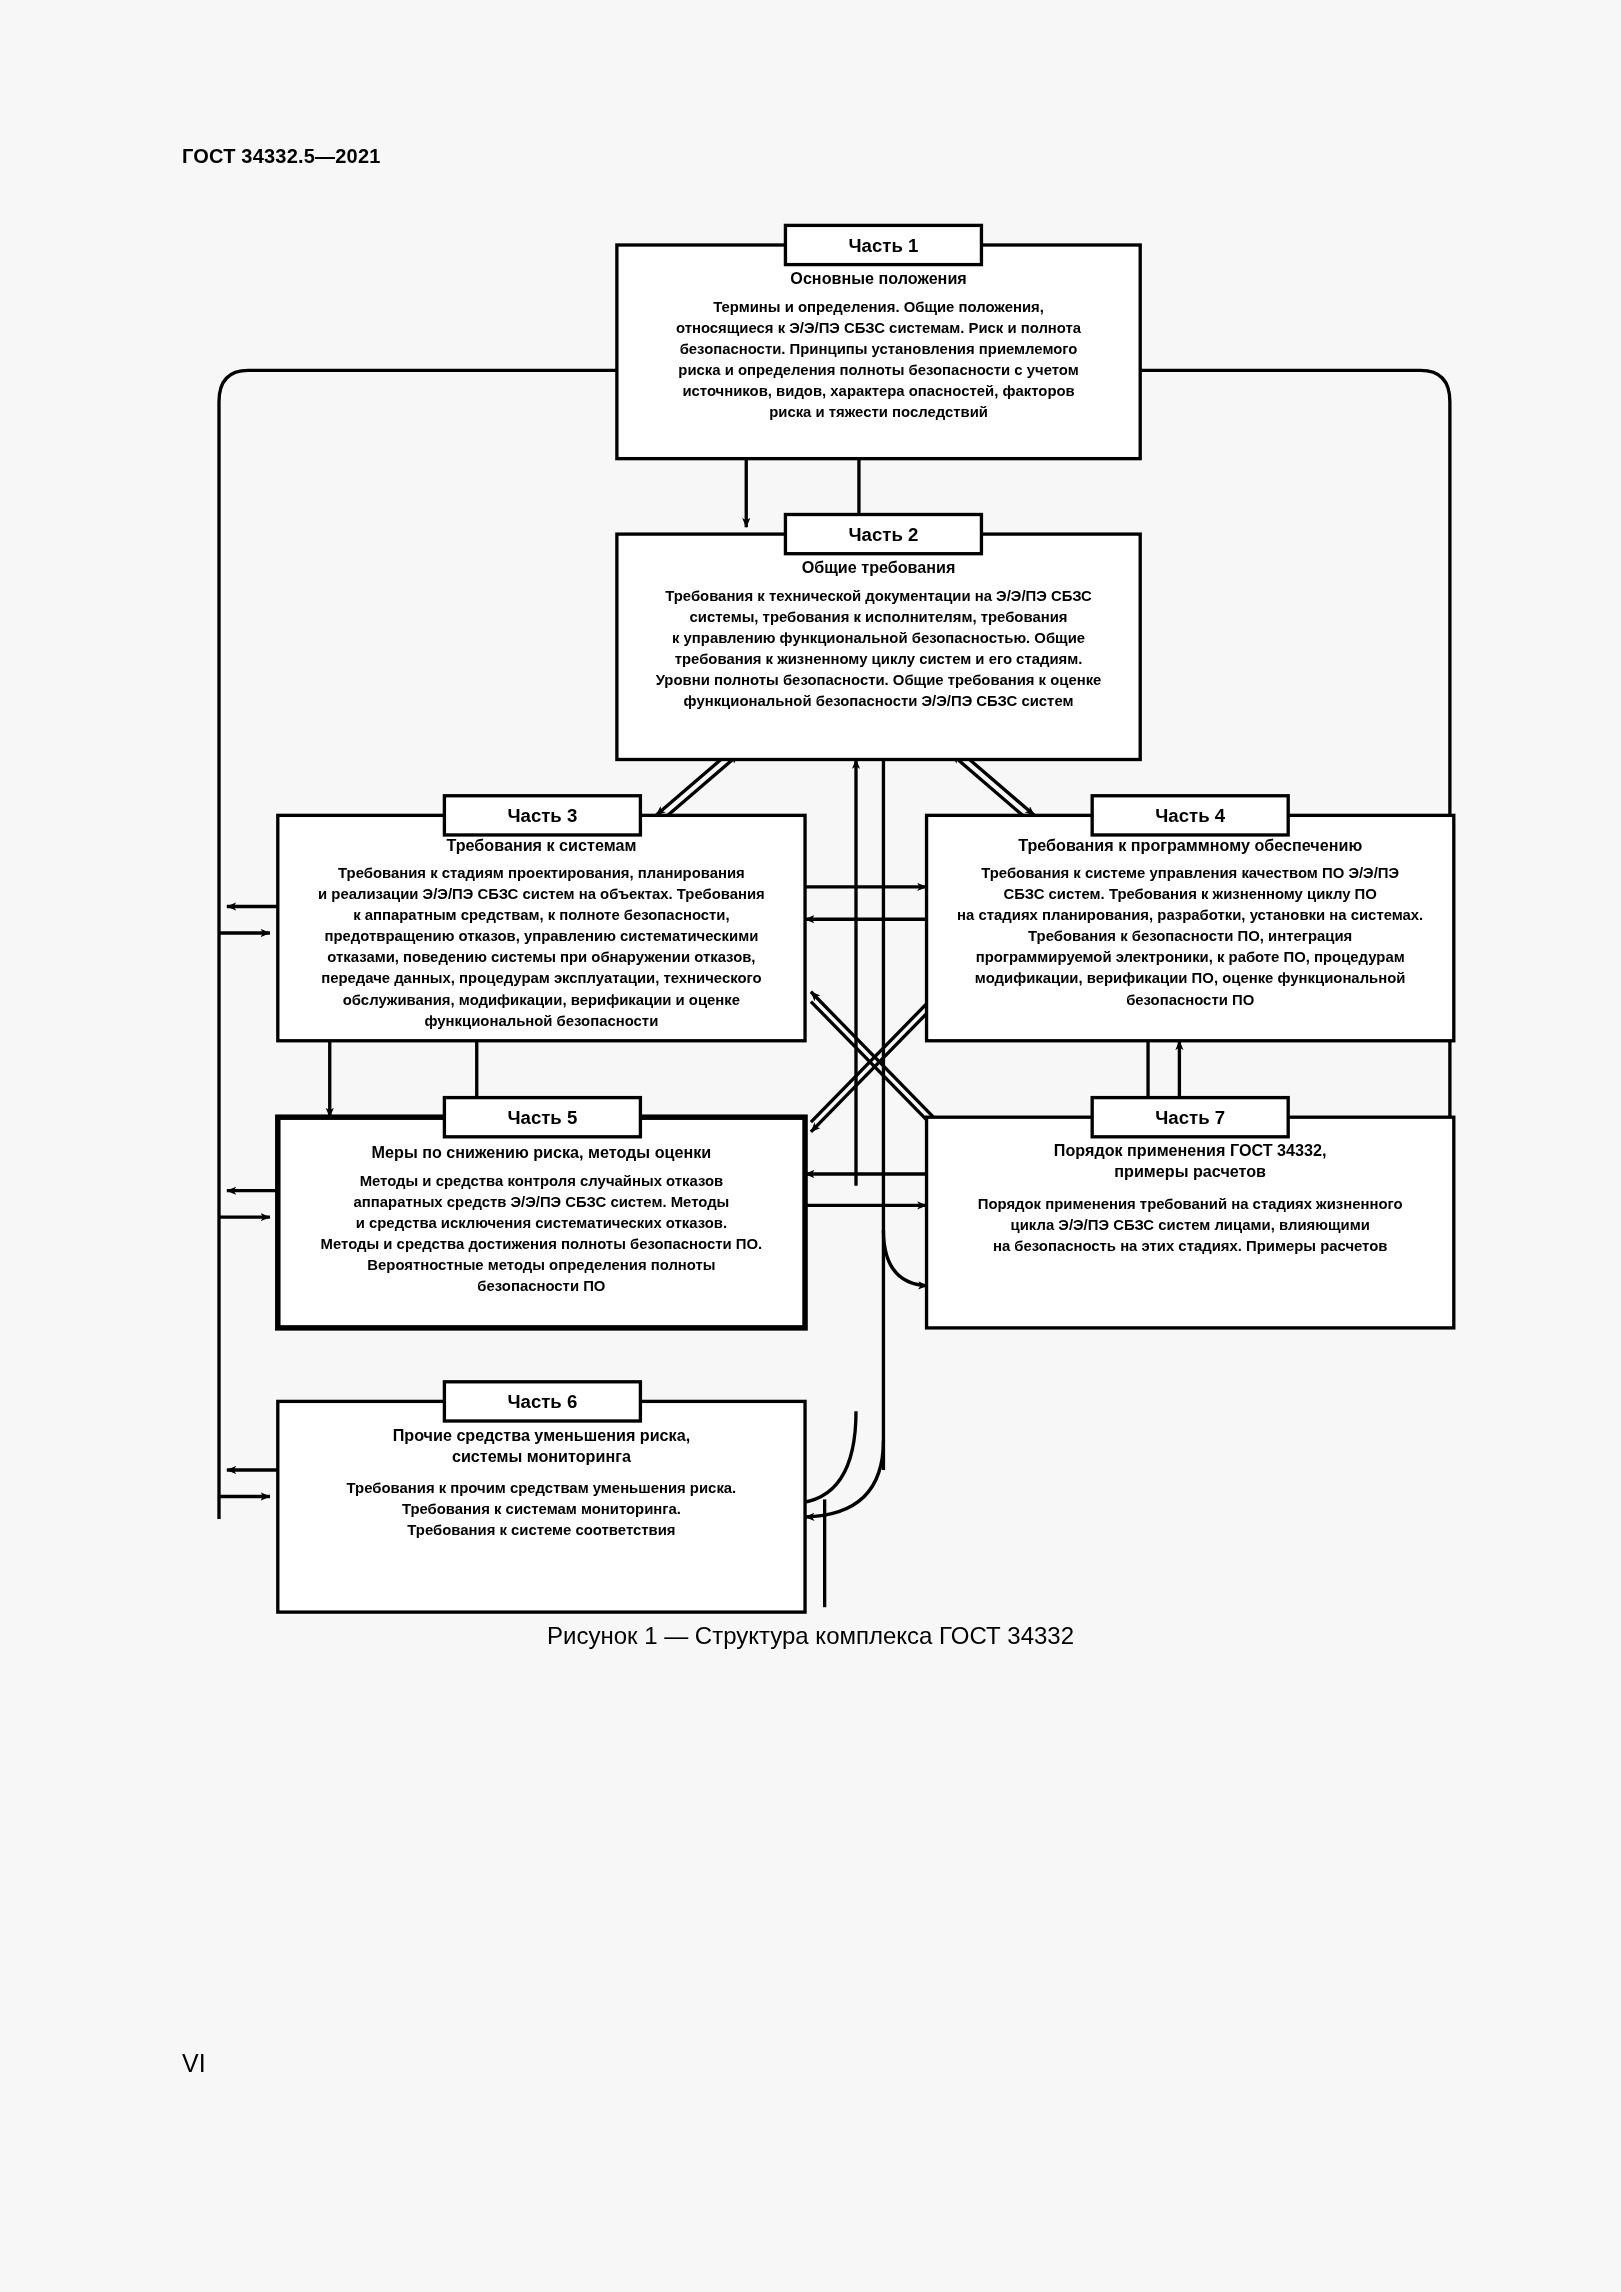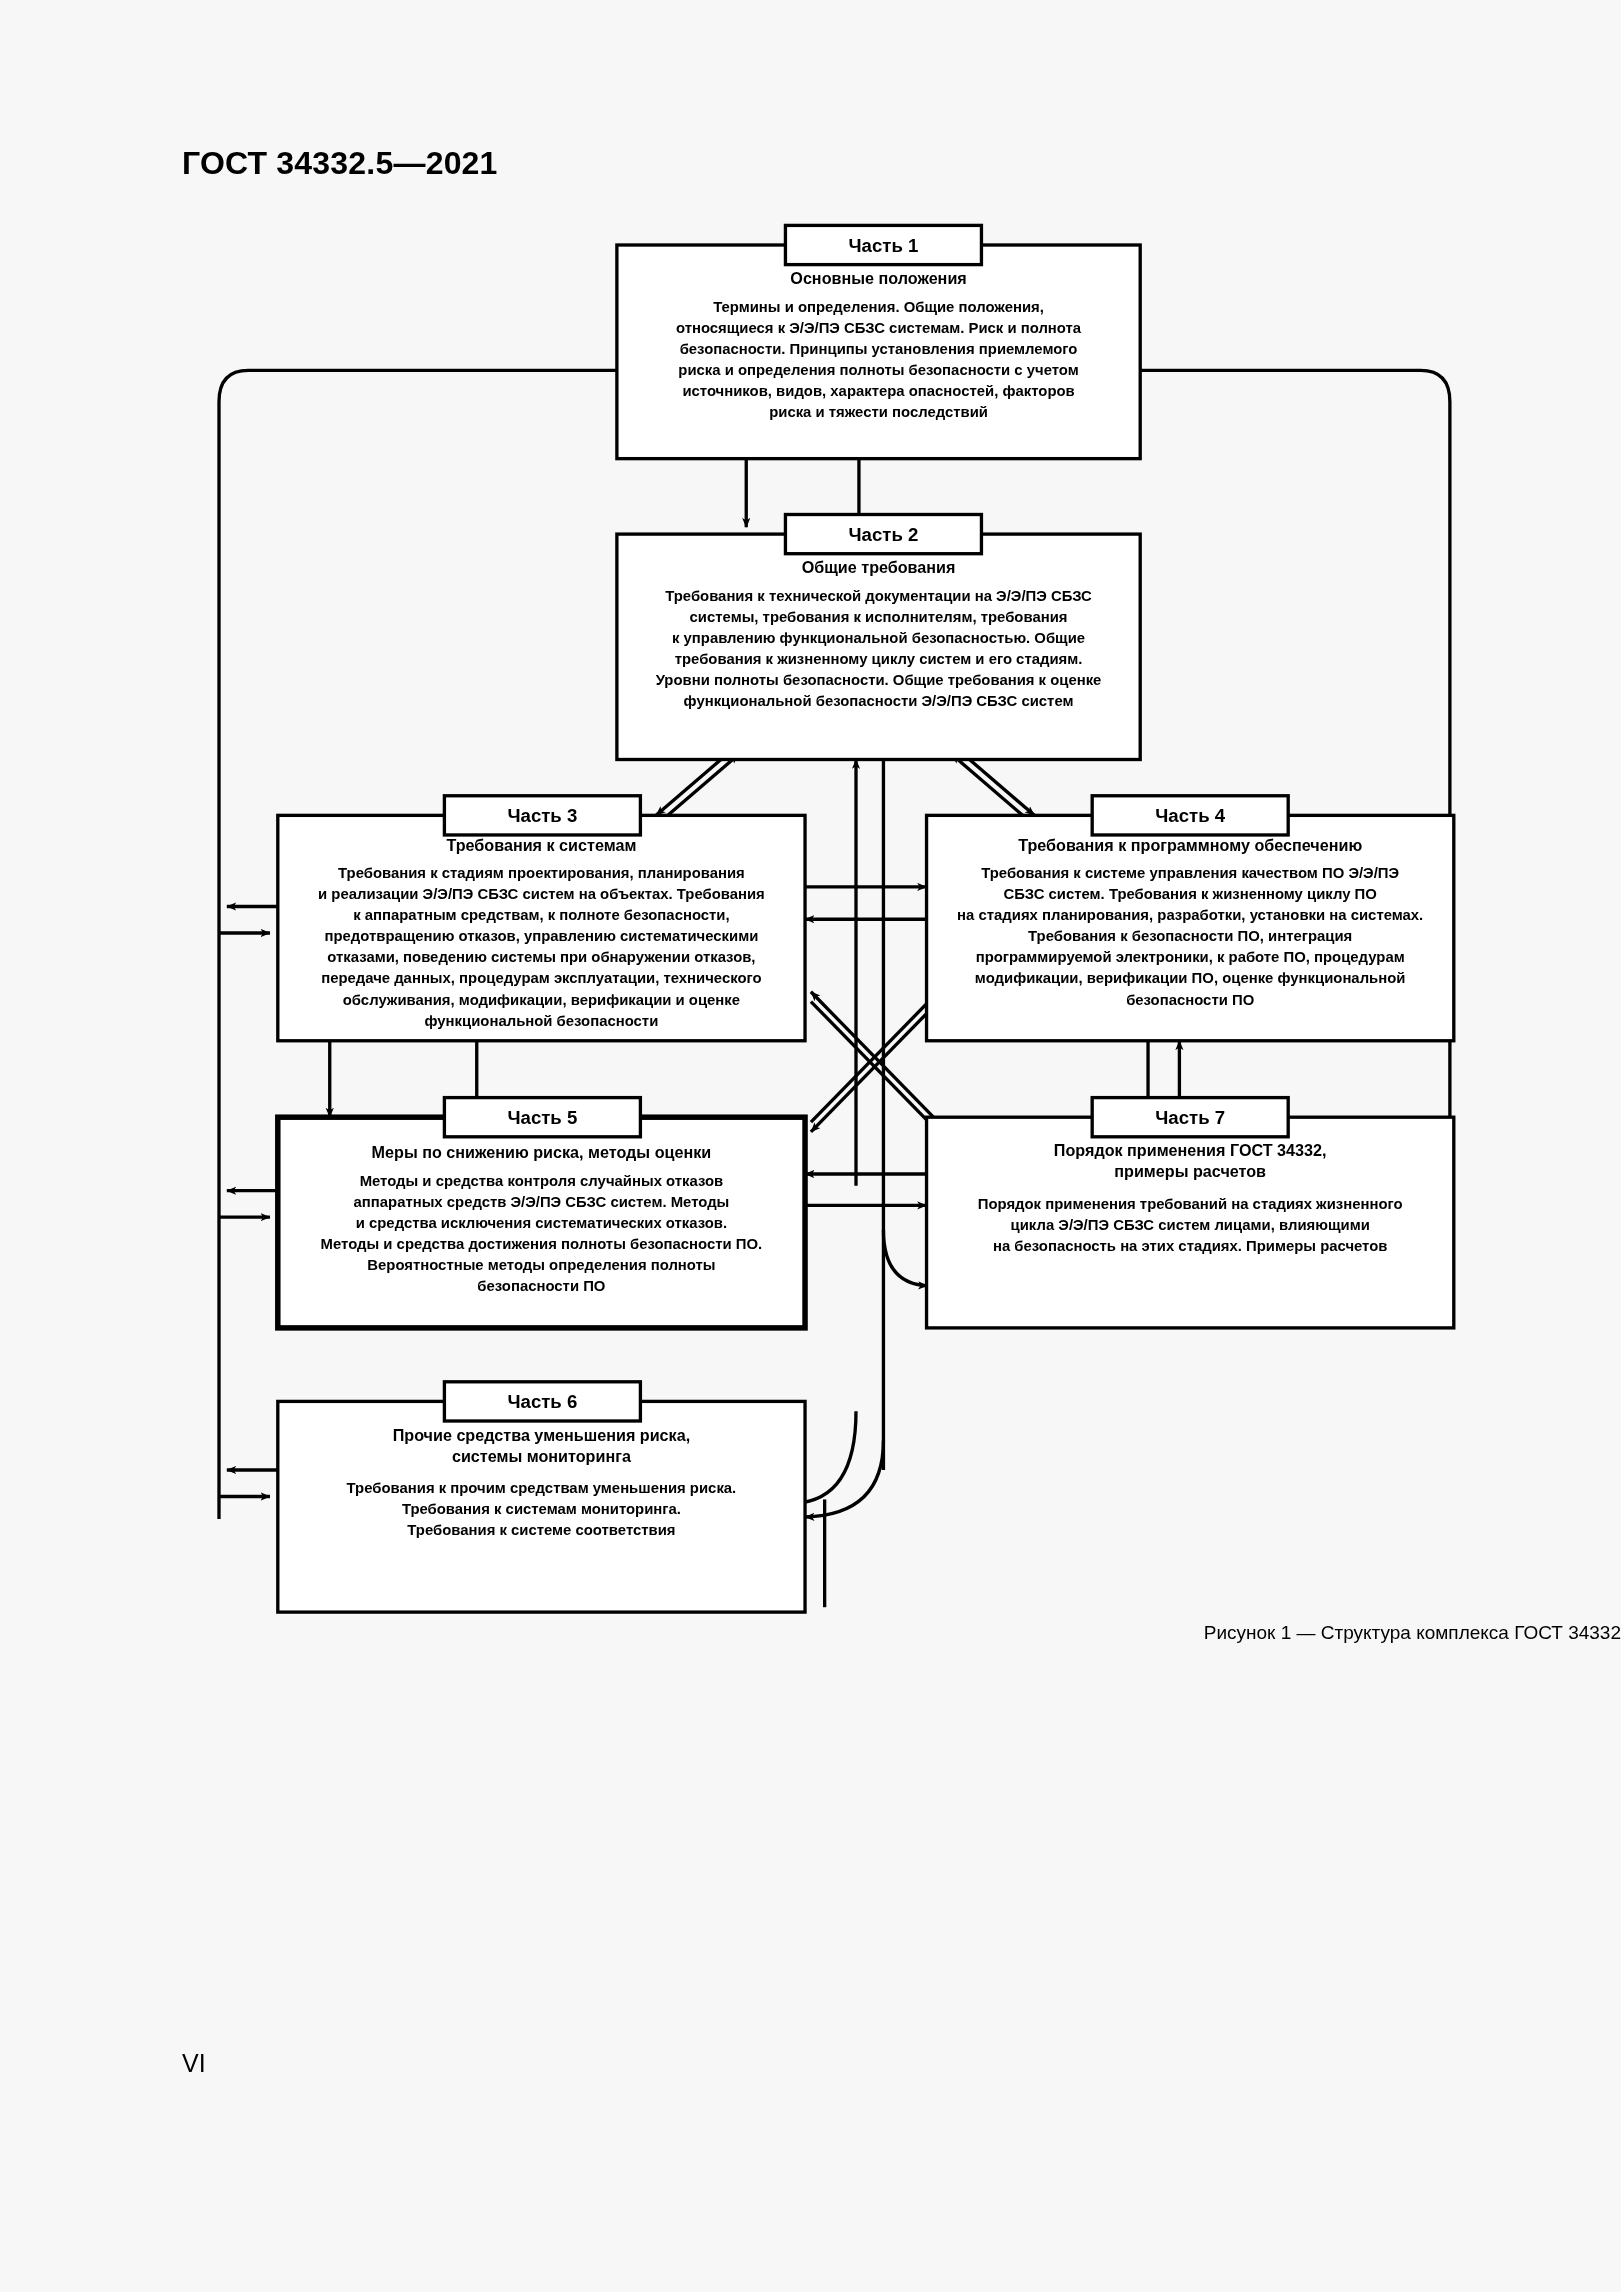--- a/index.html
+++ b/index.html
@@ -8,21 +8,21 @@
     font-family:"Liberation Sans", sans-serif;
     color:#000;
     position:relative;
     overflow:hidden;
   }
   .page{position:absolute;inset:0;background:#f7f7f7;}
 
   #doc-header{
     position:absolute;
     left:182px; top:145px;
-    font-size:32px;
+    font-size:20px;
     font-weight:bold;
     letter-spacing:0.2px;
     white-space:nowrap;
   }
 
   #figure-wrap{
     position:absolute;
     left:0; top:0;
     width:1621px; height:1764px;padding-left:21px;
   }
@@ -41,22 +41,22 @@
   .tab-label{
     font-size:19px;
     font-weight:bold;
     text-anchor:middle;
   }
 
   #figure-caption{
     position:absolute;
     left:0; top:1622px;
     width:1621px;
-    text-align:right;
-    font-size:19px;
+    text-align:center;
+    font-size:24px;
     white-space:nowrap;
   }
 
   #page-number{
     position:absolute;
     left:182px; top:2049px;
     font-size:25px;
   }
 </style>
 </head>

